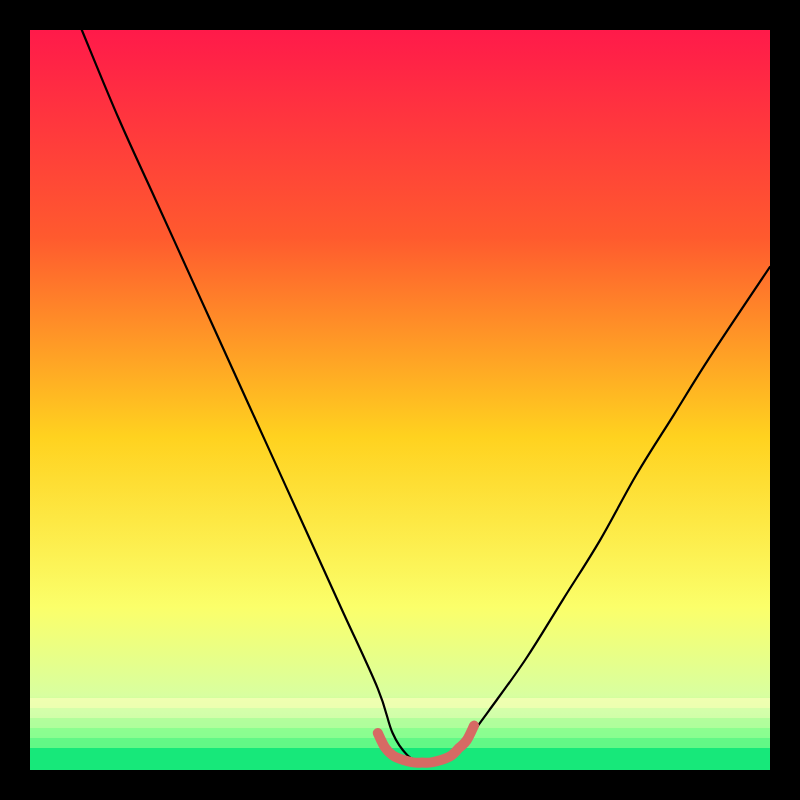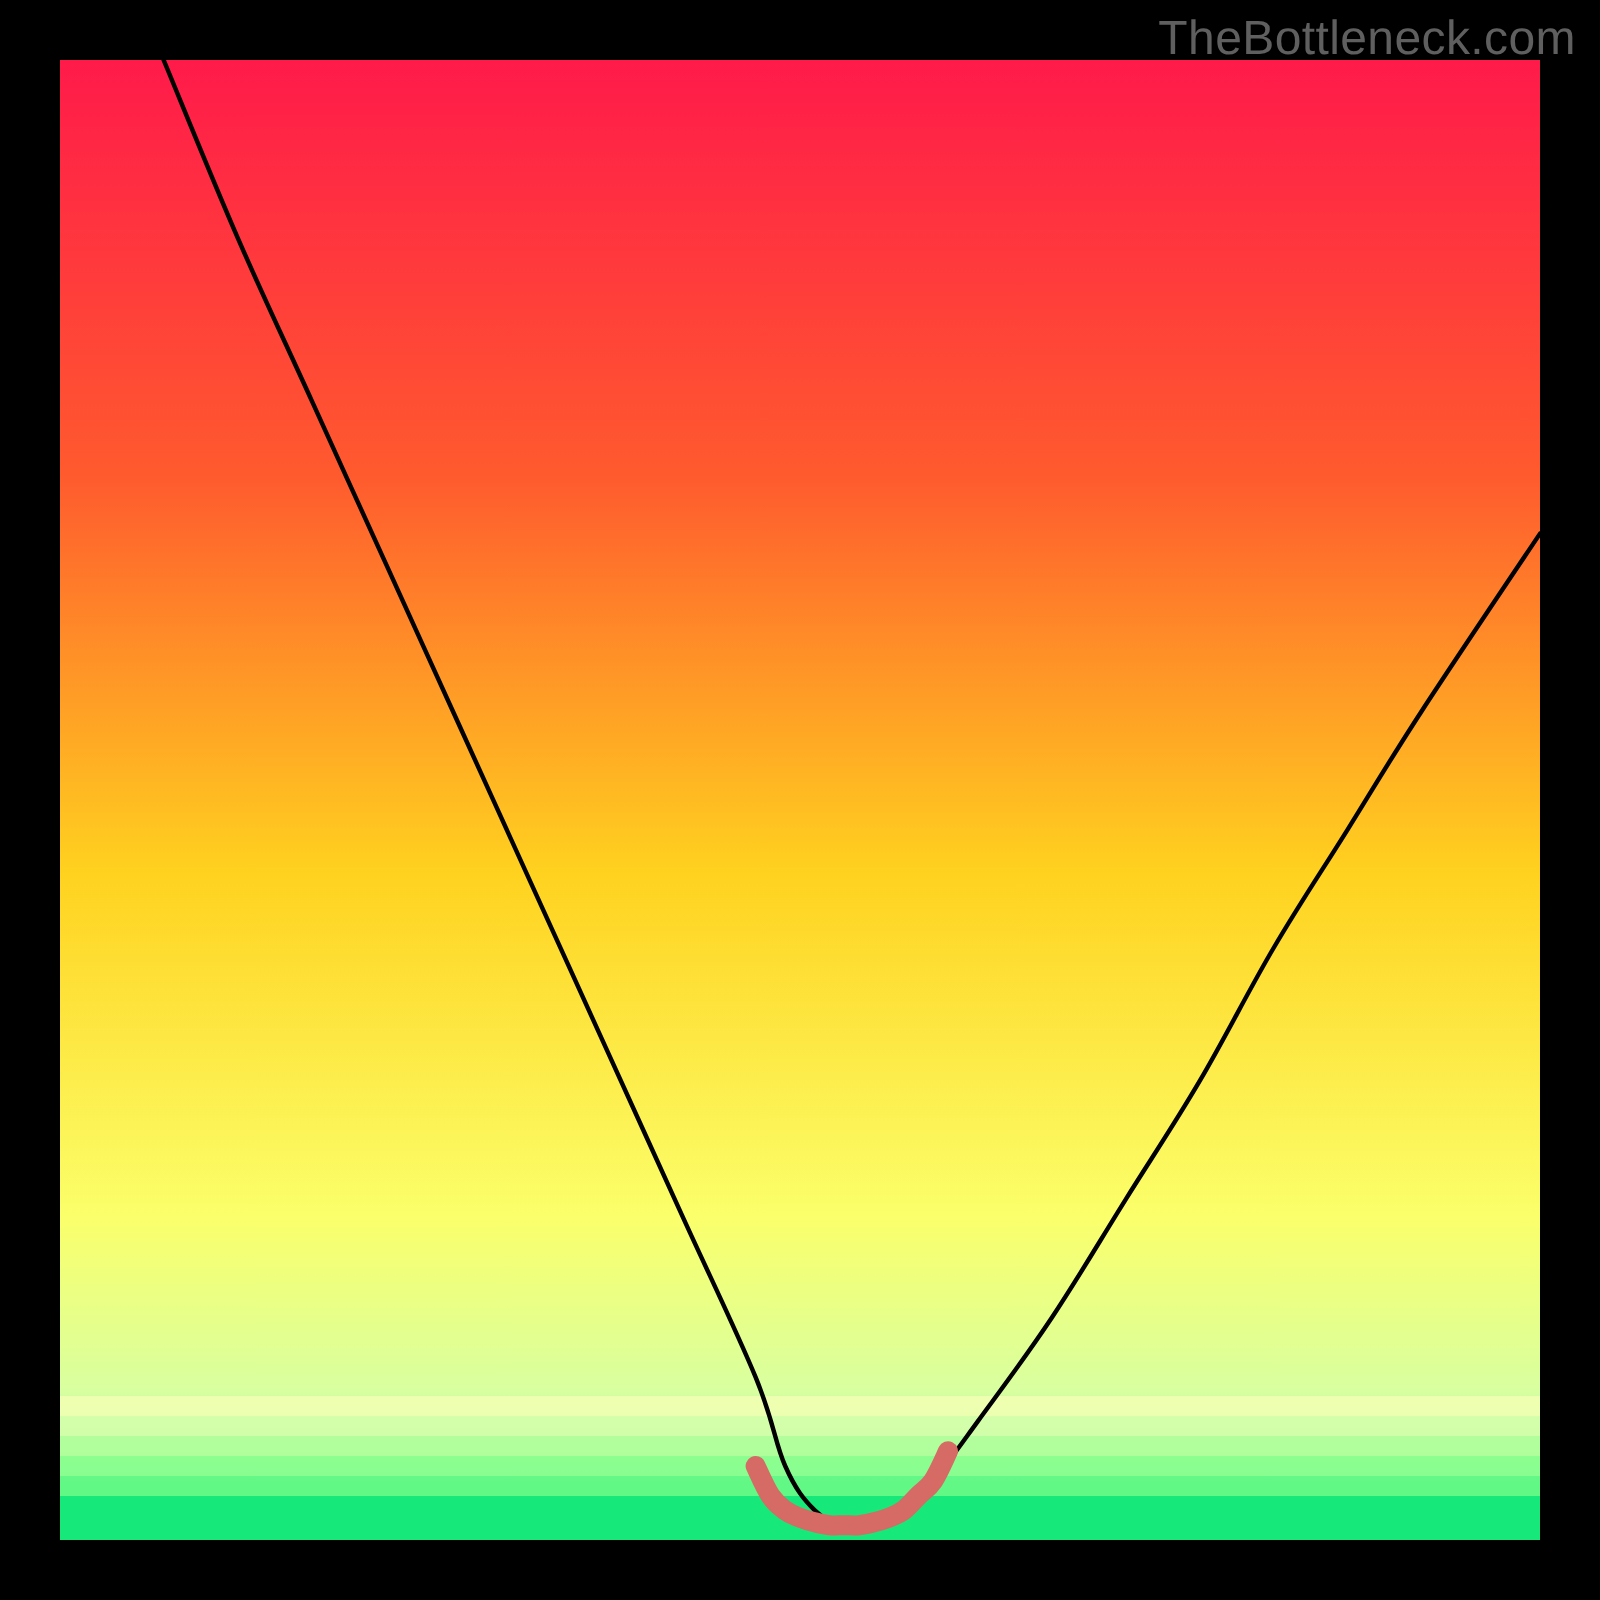--- a/index.html
+++ b/index.html
@@ -39,21 +39,20 @@
     display: block;
     width: 740px;
     height: 740px;
   }
 </style>
 </head>
 <body>
 
 <div class="frame">
 
-  <div class="watermark">TheBottleneck.com</div>
 
   <div class="plot">
     <svg viewBox="0 0 740 740" preserveAspectRatio="none">
       <defs>
         <linearGradient id="bg-grad" x1="0" y1="0" x2="0" y2="1">
           <stop id="g0" offset="0%" stop-color="#ff1a4a"></stop>
           <stop id="g1" offset="28%" stop-color="#ff5a2e"></stop>
           <stop id="g2" offset="55%" stop-color="#ffd21f"></stop>
           <stop id="g3" offset="78%" stop-color="#fbff6a"></stop>
           <stop id="g4" offset="90%" stop-color="#d8ffa0"></stop>

